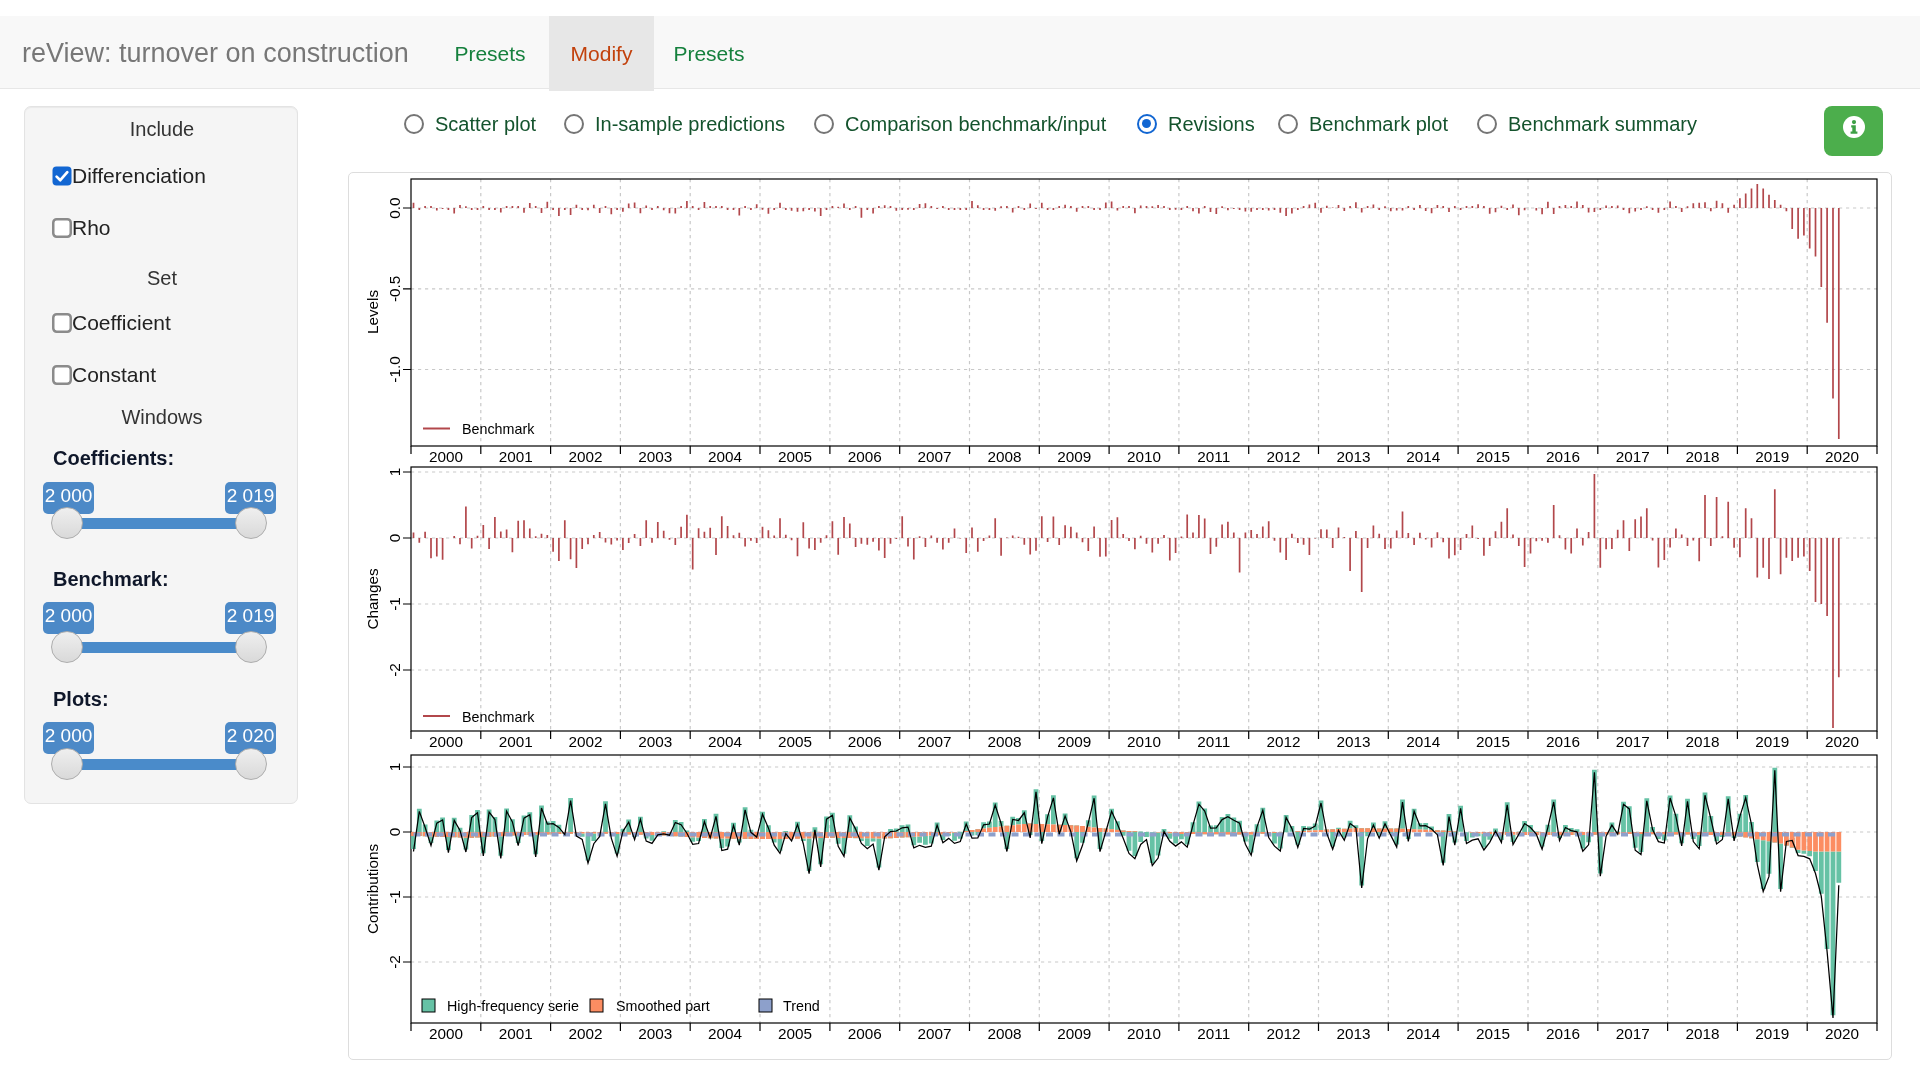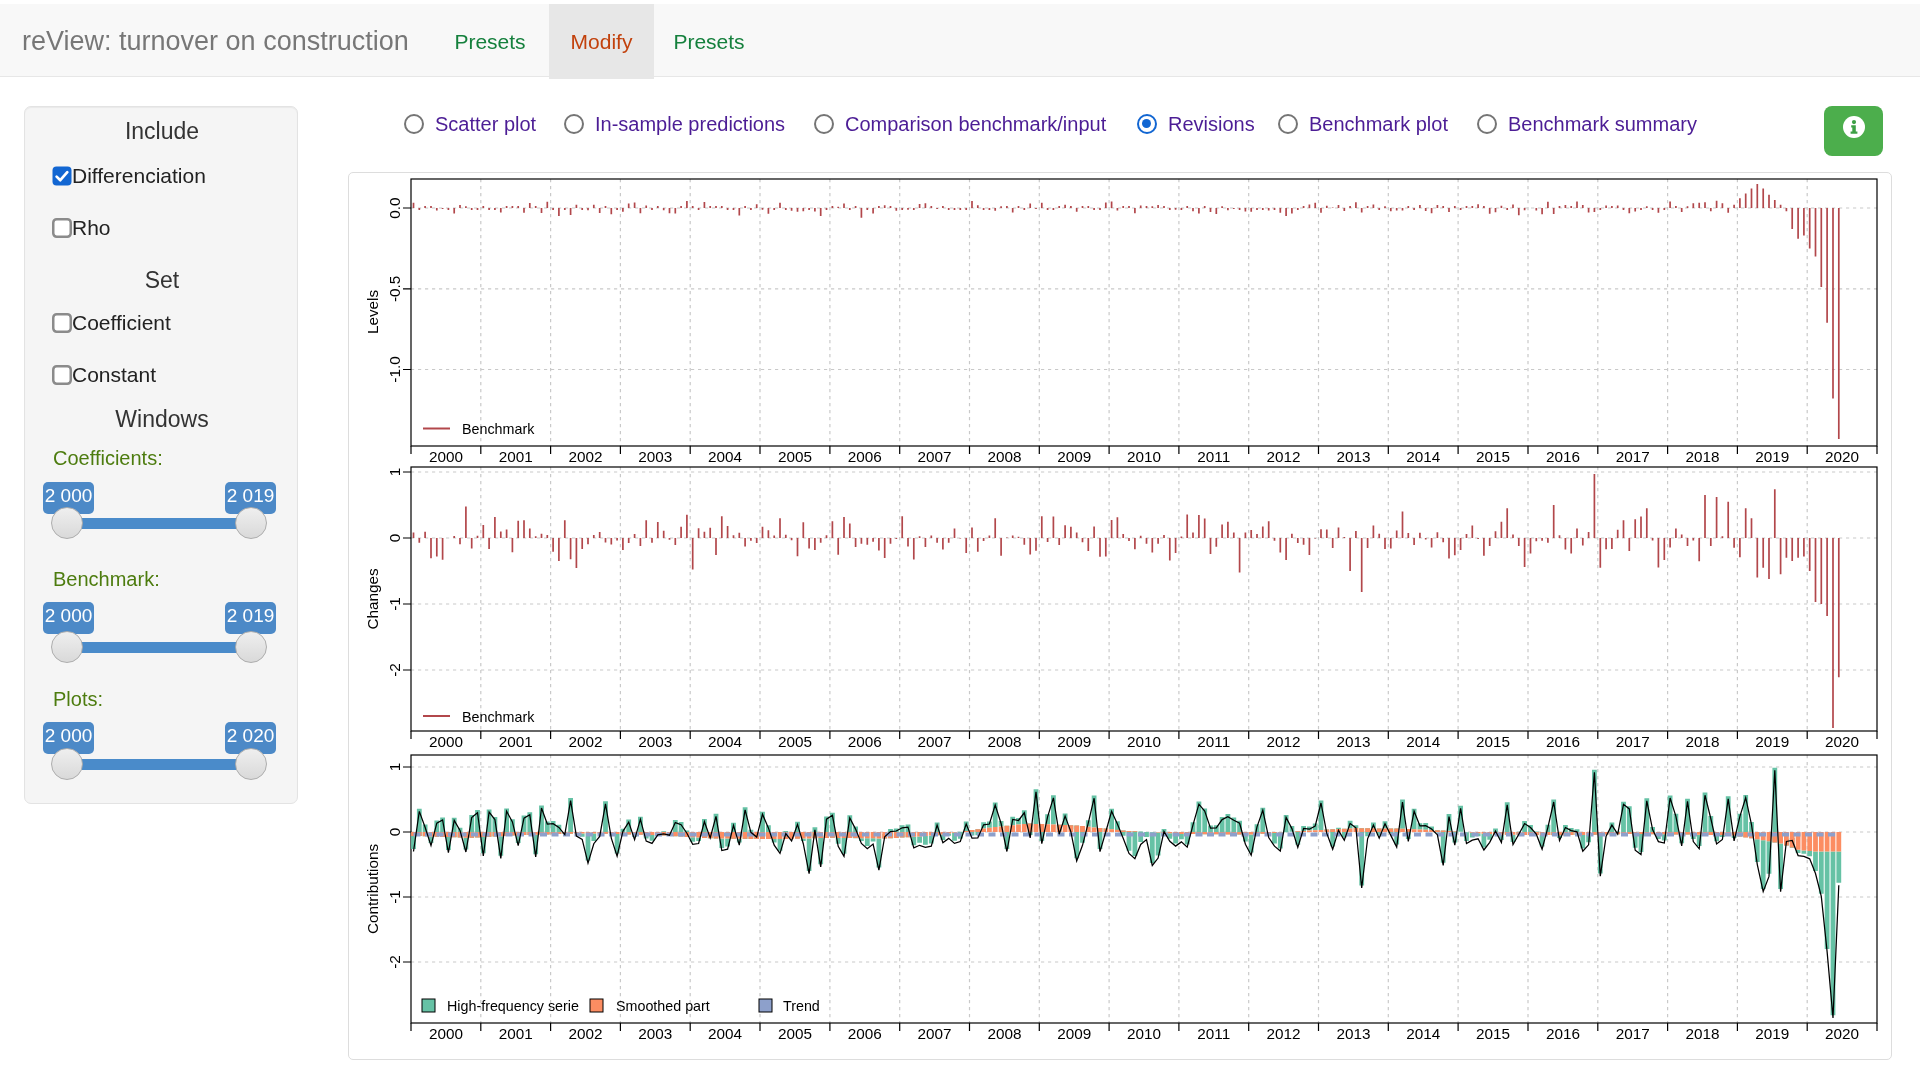--- a/index.html
+++ b/index.html
@@ -1,31 +1,31 @@
 <!DOCTYPE html>
 <html><head><meta charset="utf-8"><style>
 *{margin:0;padding:0;box-sizing:border-box}
 body{width:1920px;height:1080px;background:#fff;font-family:"Liberation Sans",sans-serif;position:relative;overflow:hidden}
-.nav{position:absolute;left:0;top:4px;width:1920px;height:73px;background:#f8f8f8;border-bottom:1px solid #e7e7e7}
+.nav{position:absolute;left:0;top:16px;width:1920px;height:73px;background:#f8f8f8;border-bottom:1px solid #e7e7e7}
 .brand{position:absolute;left:22px;top:0;line-height:75px;font-size:27px;color:#777}
 .tab{position:absolute;top:0;height:75px;line-height:75px;font-size:21px;color:#15803d;text-align:center}
 .tab.active{background:#e7e7e7;color:#c2410c}
 .well{position:absolute;left:24px;top:106px;width:274px;height:698px;background:#f5f5f5;border:1px solid #e3e3e3;border-radius:7px;box-shadow:inset 0 1px 1px rgba(0,0,0,.05)}
-.hd{position:absolute;width:274px;text-align:center;font-size:23px;color:#333}
+.hd{position:absolute;width:274px;text-align:center;font-size:20px;color:#333}
 .cbrow{position:absolute;left:27px;height:20px;font-size:21px;color:#222;white-space:nowrap}
 .cb{position:absolute;left:0;top:0}
 .cbrow span.t{position:absolute;left:20px;top:-2px}
-.blab{position:absolute;left:28px;font-size:20px;font-weight:normal;color:#4d7c0f}
+.blab{position:absolute;left:28px;font-size:20px;font-weight:bold;color:#0f172a}
 .irs-lab{position:absolute;width:51px;height:32px;background:#4c89c7;border-radius:5px;color:#fff;font-size:19px;text-align:center;line-height:27px}
 .irs-bar{position:absolute;left:42px;width:185px;height:11px;background:#4a8bca}
 .irs-h{position:absolute;width:32px;height:32px;border-radius:50%;background:linear-gradient(#efefef,#d9d9d9);border:1px solid #adadad}
 .ra{position:absolute;width:20px;height:20px;border-radius:50%;border:2.5px solid #757575;background:#fff;top:114px}
 .ra.on{border-color:#1266d2}
 .ra .dot{position:absolute;left:3.2px;top:3.2px;width:9px;height:9px;border-radius:50%;background:#1266d2}
-.rt{position:absolute;top:113px;font-size:20px;color:#4c1d95;white-space:nowrap}
+.rt{position:absolute;top:113px;font-size:20px;color:#14532d;white-space:nowrap}
 .info{position:absolute;left:1824px;top:106px;width:59px;height:50px;background:#4cae4c;border-radius:8px}
 .info svg{position:absolute;left:18.5px;top:9.5px}
 .cpanel{position:absolute;left:348px;top:172px;width:1544px;height:888px;background:#fff;border:1px solid #ddd;border-radius:5px}
 </style></head><body>
 <div class="nav">
     <span class="brand">reView: turnover on construction</span>
     <span class="tab" style="left:440px;width:100px">Presets</span>
     <span class="tab active" style="left:549px;width:105px">Modify</span>
     <span class="tab" style="left:659px;width:100px">Presets</span>
   </div>

